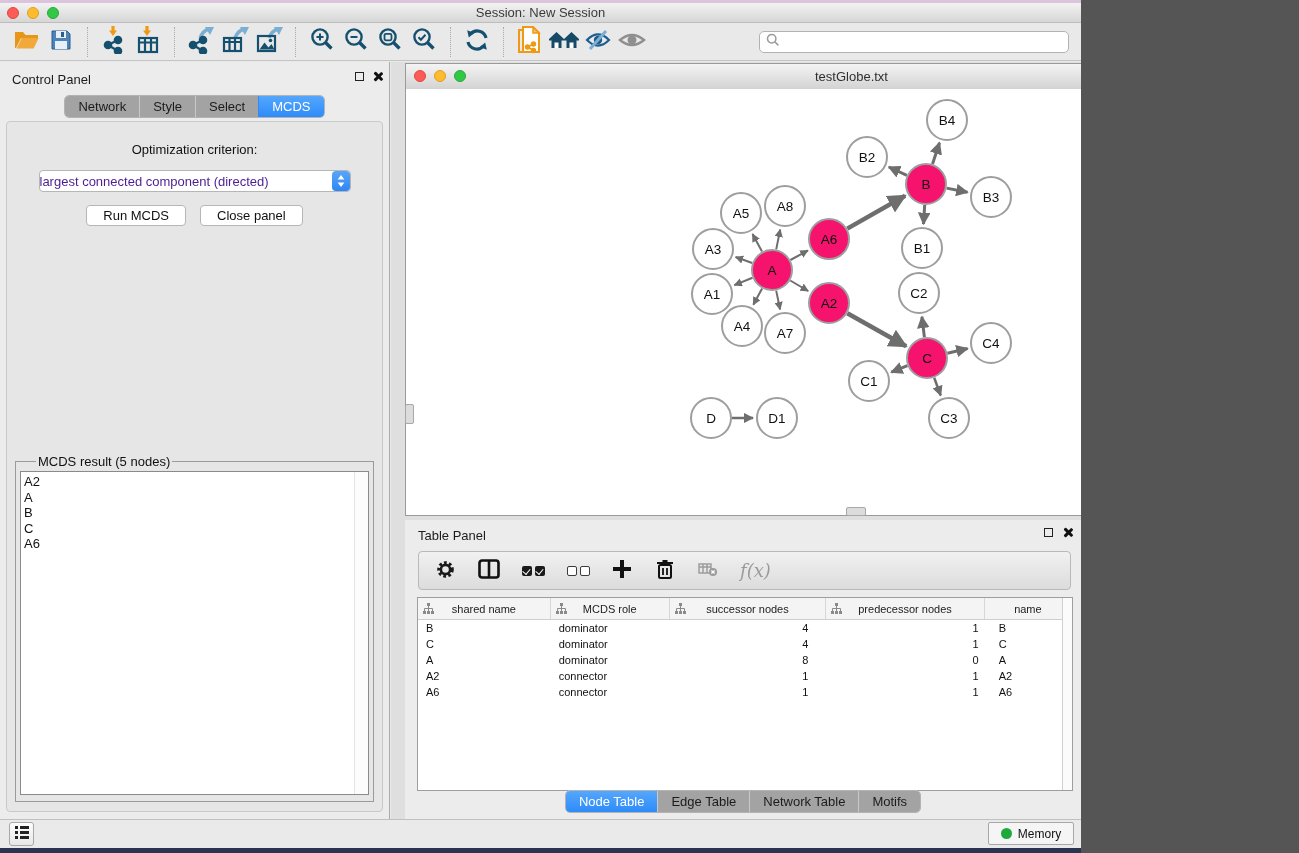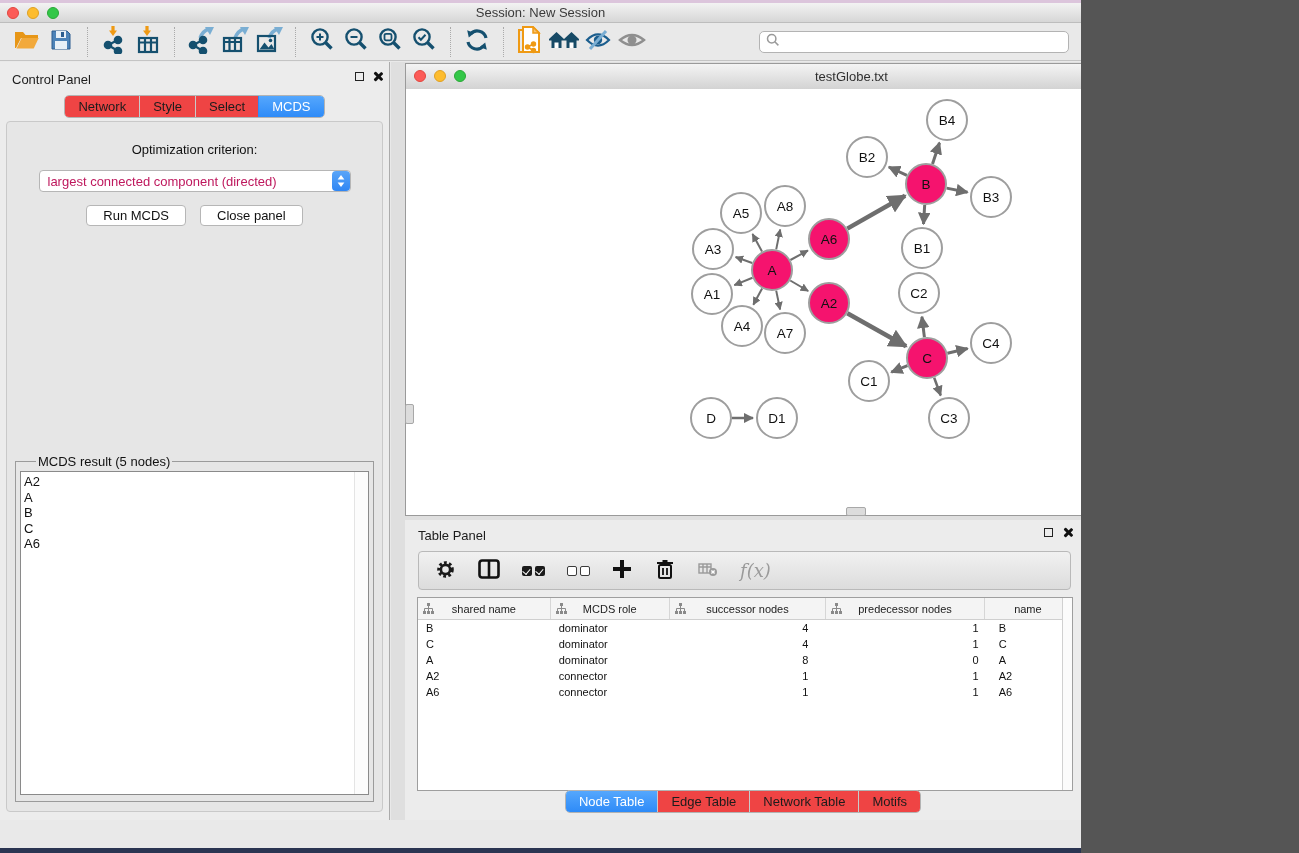--- a/index.html
+++ b/index.html
@@ -35,29 +35,29 @@
   .cp-header{position:relative;height:26px;padding:8px 0 0 12px;box-sizing:border-box;}
   .float-icon{position:absolute;top:10px;width:9px;height:9px;border:1.5px solid #222;box-sizing:border-box;}
   .close-icon{position:absolute;top:9px;width:11px;height:11px;}
   .close-icon::before,.close-icon::after{content:"";position:absolute;left:4.5px;top:0;width:2.6px;height:11px;background:#111;border-radius:1px;}
   .close-icon::before{transform:rotate(45deg);}
   .close-icon::after{transform:rotate(-45deg);}
   .cp-header .float-icon{right:25px;}
   .cp-header .close-icon{right:6px;}
   .cp-tabs{position:absolute;top:33px;left:0;right:0;display:flex;justify-content:center;}
   .seg-group{display:flex;border:1px solid #b3b3b3;border-radius:5px;background:#fff;overflow:hidden;}
-  .seg{padding:3px 13px;font-size:13px;color:#1c1c1c;border-left:1px solid #c9c9c9;background:#ef4444;}
+  .seg{padding:3px 13px;font-size:13px;color:#1c1c1c;border-left:1px solid #c9c9c9;background:#a3a3a3;}
   .seg:first-child{border-left:none;}
   .seg.active{background:linear-gradient(#55a7fd,#2e8bf8);color:#fff;border-left-color:#2e8bf8;}
   .cp-body{position:absolute;left:6px;right:6px;top:59px;bottom:8px;background:#e6e6e6;
            border:1px solid #c9c9c9;border-radius:4px;}
   .opt-label{margin-top:20px;text-align:center;font-size:13px;color:#111;}
   .select{width:312px;height:22px;margin:13px auto 0;background:#fff;border:1px solid #b6b6b6;
           border-radius:4px;display:flex;align-items:center;box-sizing:border-box;}
-  .select .sel-text{flex:1;font-size:13px;color:#be185d;padding-left:8px;white-space:nowrap;overflow:hidden;}
+  .select .sel-text{flex:1;font-size:13px;color:#4c1d95;padding-left:0;white-space:nowrap;overflow:hidden;}
   .stepper{width:18px;height:20px;margin-right:0px;border-radius:4px;background:linear-gradient(#5aa5f8,#2f86f4);
            display:flex;align-items:center;justify-content:center;}
   .btn-row{display:flex;justify-content:center;gap:14px;margin-top:13px;}
   .push-btn{height:21px;padding:0 16px;background:#fff;border:1px solid #b6b6b6;border-radius:4px;
             font-size:13px;color:#111;font-family:"Liberation Sans",sans-serif;}
   .result-fieldset{position:absolute;left:8px;right:8px;top:332px;height:346px;margin:0;
                    border:1px solid #9b9b9b;padding:0;}
   .result-fieldset legend{font-size:13px;color:#111;margin-left:20px;padding:0 2px;}
   .result-list{position:absolute;left:4px;right:4px;top:2px;bottom:6px;background:#fff;
                border:1px solid #8a8a8a;overflow:hidden;}
@@ -616,14 +616,32 @@
               <div class="seg active">Node Table</div>
               <div class="seg">Edge Table</div>
               <div class="seg">Network Table</div>
               <div class="seg">Motifs</div>
             </div>
         </div>
       </div>
     </div>
   </div>
 
+  <div class="statusbar">
+    <button class="list-btn">
+      <span><svg width="16" height="15" viewBox="0 0 16 15">
+        <g fill="#222">
+          <rect x="1" y="1" width="3" height="3"></rect>
+              <rect x="6" y="1" width="9" height="3"></rect>
+          <rect x="1" y="6" width="3" height="3"></rect>
+              <rect x="6" y="6" width="9" height="3"></rect>
+          <rect x="1" y="11" width="3" height="3"></rect>
+              <rect x="6" y="11" width="9" height="3"></rect>
+            </g>
+          </svg></span>
+    </button>
+    <button class="memory-btn">
+      <span class="mem-dot"></span>
+      <span>Memory</span>
+    </button>
+  </div>
   <div class="desktopstrip"></div>
 </div>
 
 </body></html>

